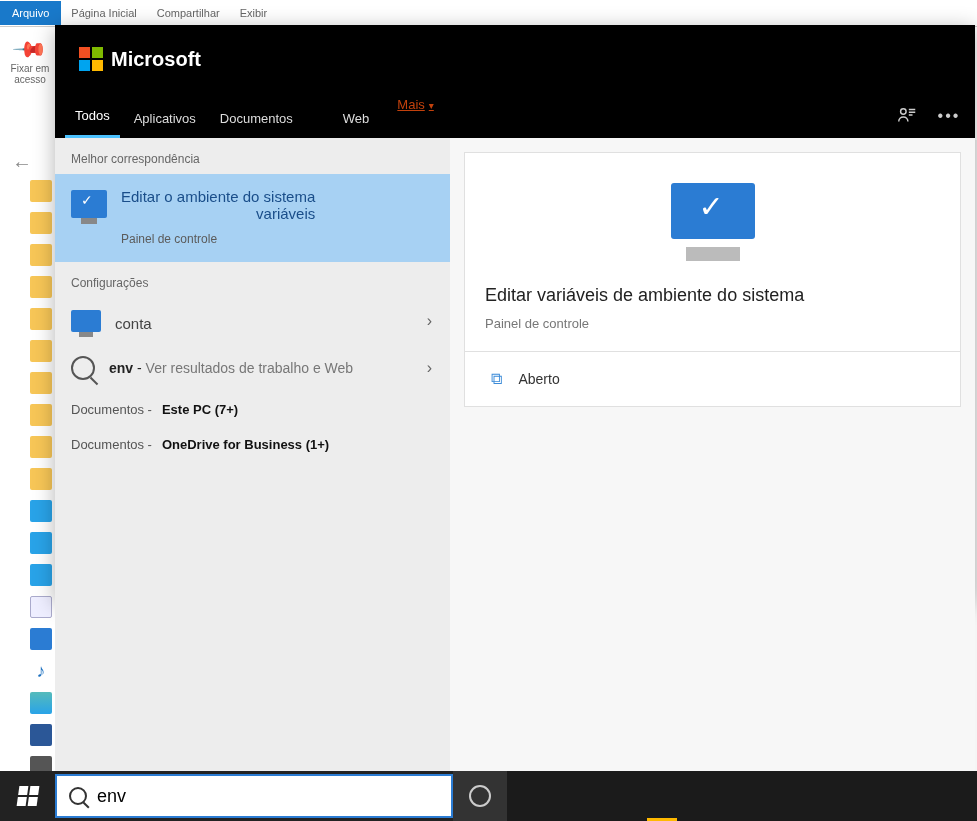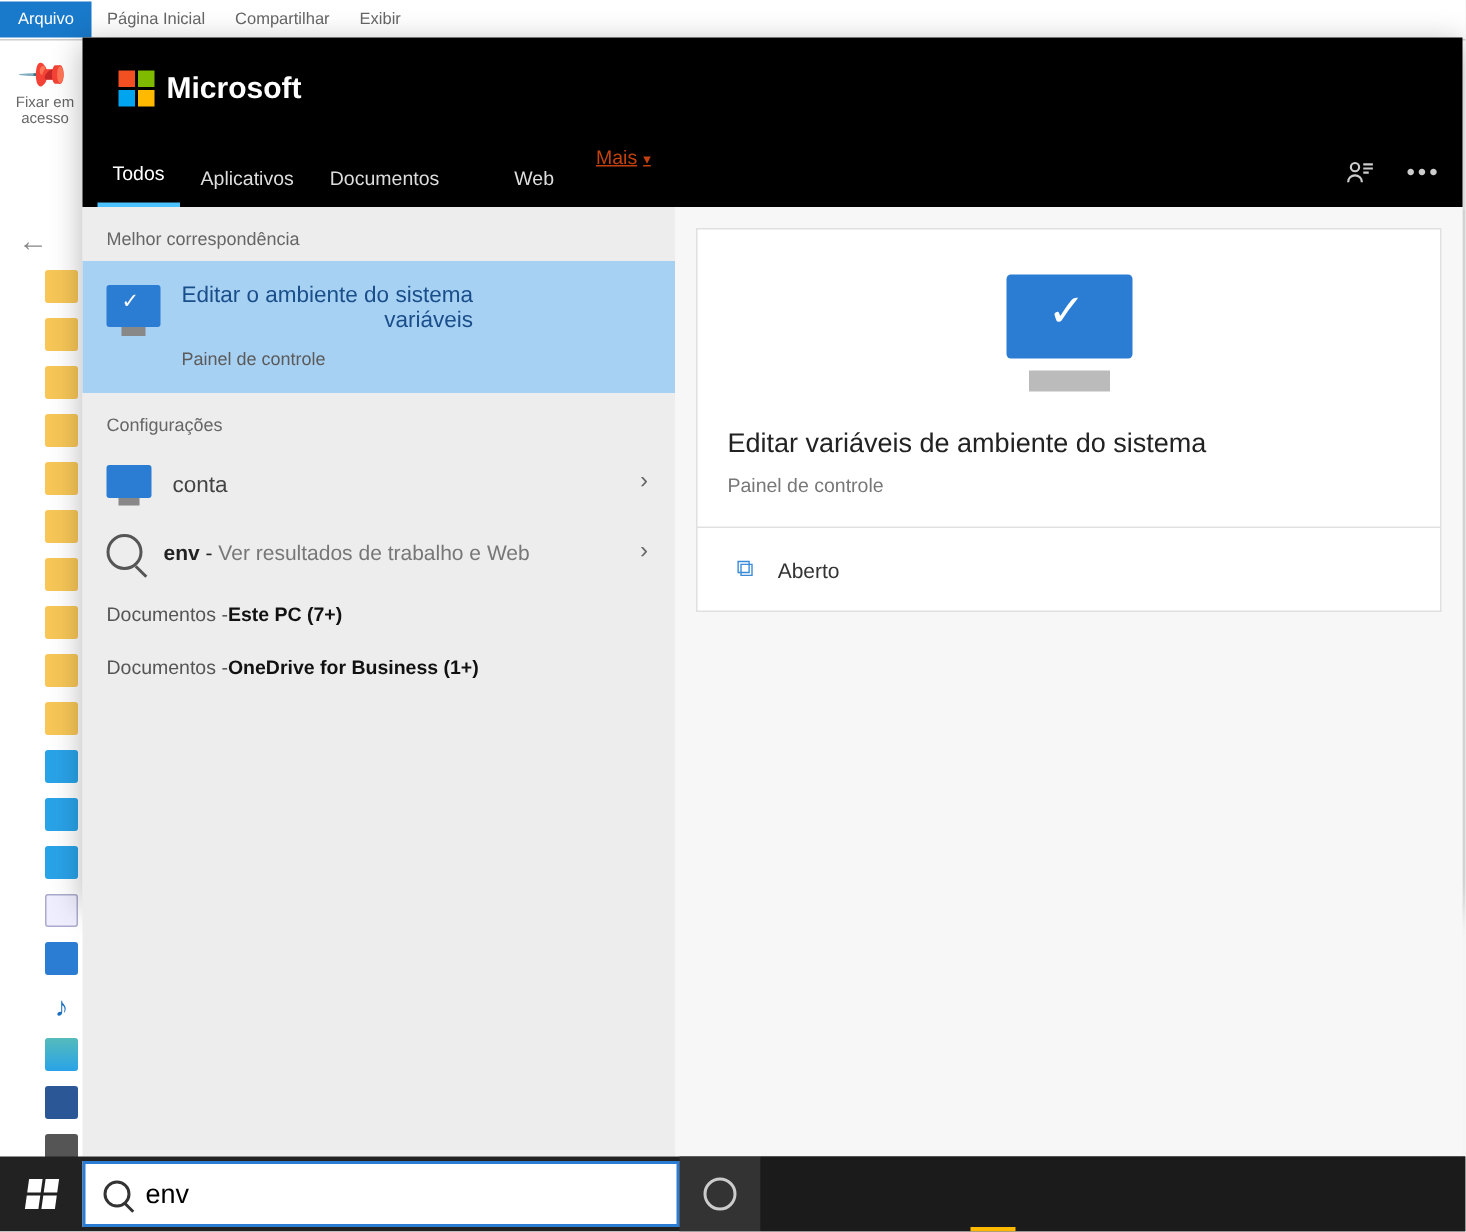--- a/index.html
+++ b/index.html
@@ -57,21 +57,21 @@
   .row .chev-r { position:absolute; right:18px; color:#666; font-size:16px;}
   .row .mini-mon { width:30px; height:22px; background:#2b7cd3; position:relative; border-radius:2px;}
   .row .mini-mon::before{content:""; position:absolute; bottom:-5px; left:8px; width:14px; height:5px; background:#888;}
   .row .sub2 { font-size:15px; color:#444; display:block; margin-top:4px;}
   .row .q { font-weight:600;}
   .row .hint { color:#777; }
   .search-glyph { width:24px; height:24px; border:2px solid #555; border-radius:50%; position:relative;}
   .search-glyph::after{content:""; position:absolute; width:10px; height:2px; background:#555; bottom:-4px; right:-6px; transform:rotate(45deg);}
 
   .doc-line { padding:10px 16px; font-size:13px; color:#555;}
-  .doc-line b { color:#111; font-weight:600; margin-left:0;}
+  .doc-line b { color:#111; font-weight:600; margin-left:10px;}
 
   
   .detail-card { background:#fff; border:1px solid #e0e0e0; padding:30px 20px 20px; text-align:left;}
   .big-mon { width:84px; height:56px; background:#2b7cd3; margin:0 auto 8px; position:relative; border-radius:3px;}
   .big-mon::after{content:"✓"; color:#fff; font-size:30px; position:absolute; left:28px; top:6px;}
   .big-stand { width:54px; height:14px; background:#bbb; margin:0 auto 24px;}
   .detail-title { font-size:18px; color:#222; margin-bottom:10px;}
   .detail-sub { font-size:13px; color:#777;}
   .detail-action { background:#fff; border:1px solid #e0e0e0; border-top:none; padding:18px 26px; display:flex; align-items:center; gap:16px; font-size:14px; color:#333;}
   .open-ico { color:#3b8bd8; font-size:16px;}

